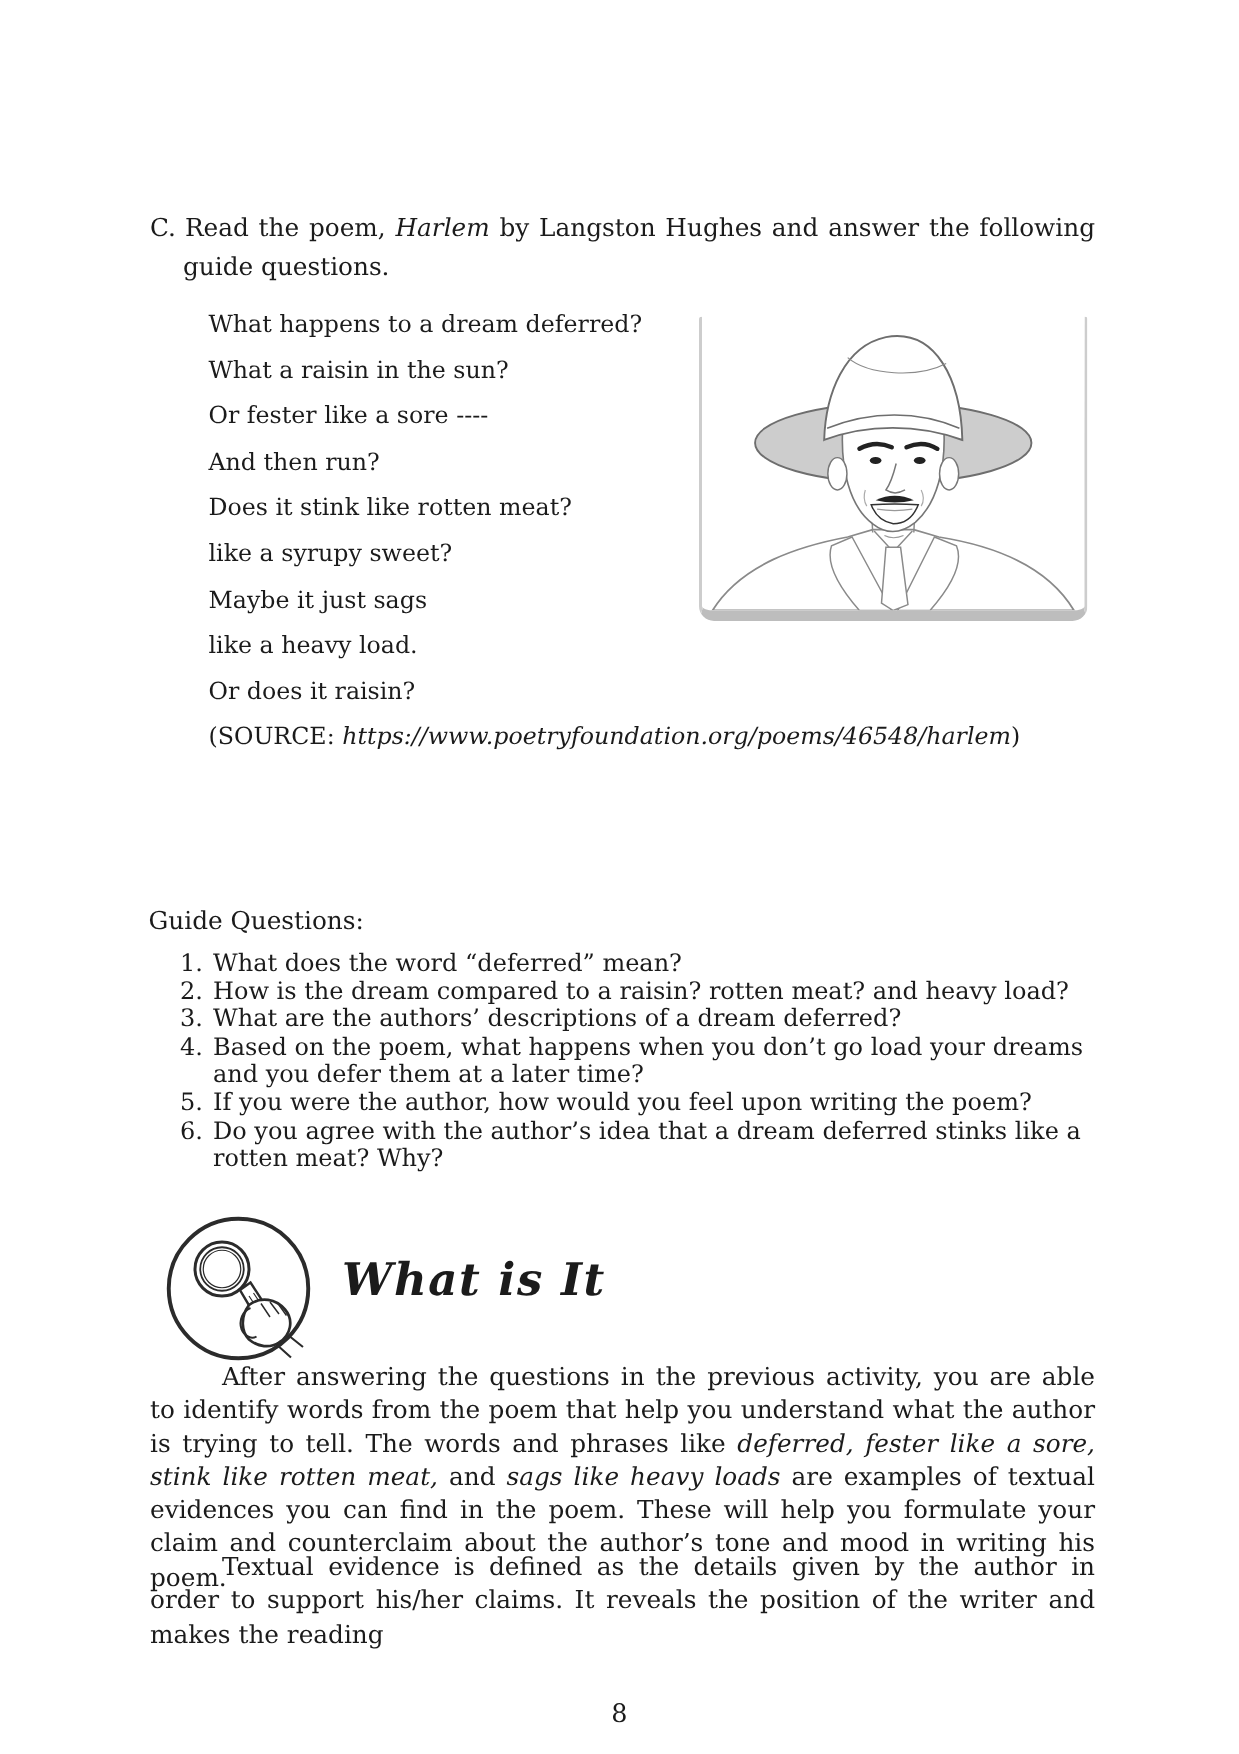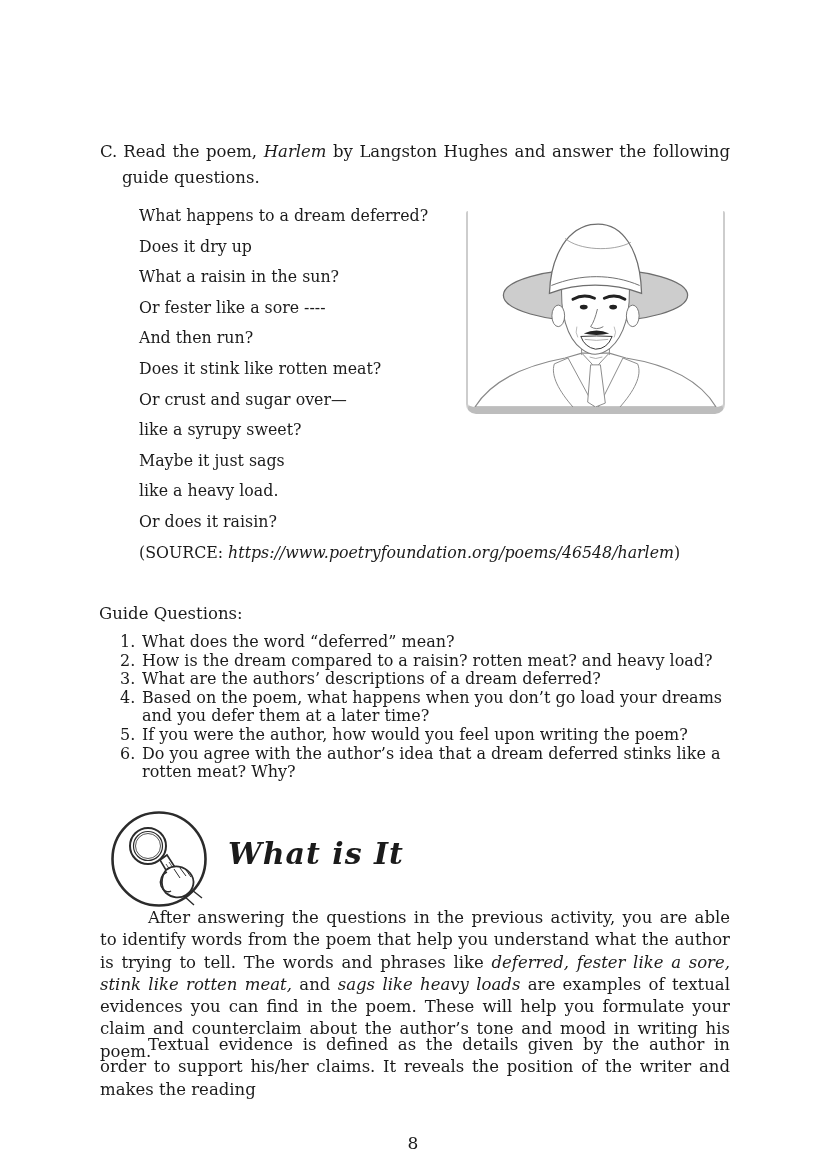--- a/index.html
+++ b/index.html
@@ -91,26 +91,24 @@
 <body>
 
 <div class="sheet">
 
   <div class="section-heading">
     <span class="label">C.</span><span>Read the poem, </span><span class="it">Harlem</span><span> by Langston Hughes and answer the following guide questions.</span>
   </div>
 
   <div class="poem">
     <div class="poem-line">What happens to a dream deferred?</div>
-    <div class="poem-line">Does it dry up</div>
     <div class="poem-line">What a raisin in the sun?</div>
     <div class="poem-line">Or fester like a sore ----</div>
     <div class="poem-line">And then run?</div>
     <div class="poem-line">Does it stink like rotten meat?</div>
-    <div class="poem-line">Or crust and sugar over—</div>
     <div class="poem-line">like a syrupy sweet?</div>
     <div class="poem-line">Maybe it just sags</div>
     <div class="poem-line">like a heavy load.</div>
     <div class="poem-line">Or does it raisin?</div>
     <div class="poem-source"><span>(SOURCE: </span><span class="it">https://www.poetryfoundation.org/poems/46548/harlem</span><span>)</span></div>
   </div>
 
   <div class="portrait-frame">
     <svg viewBox="0 0 258 200">
 

